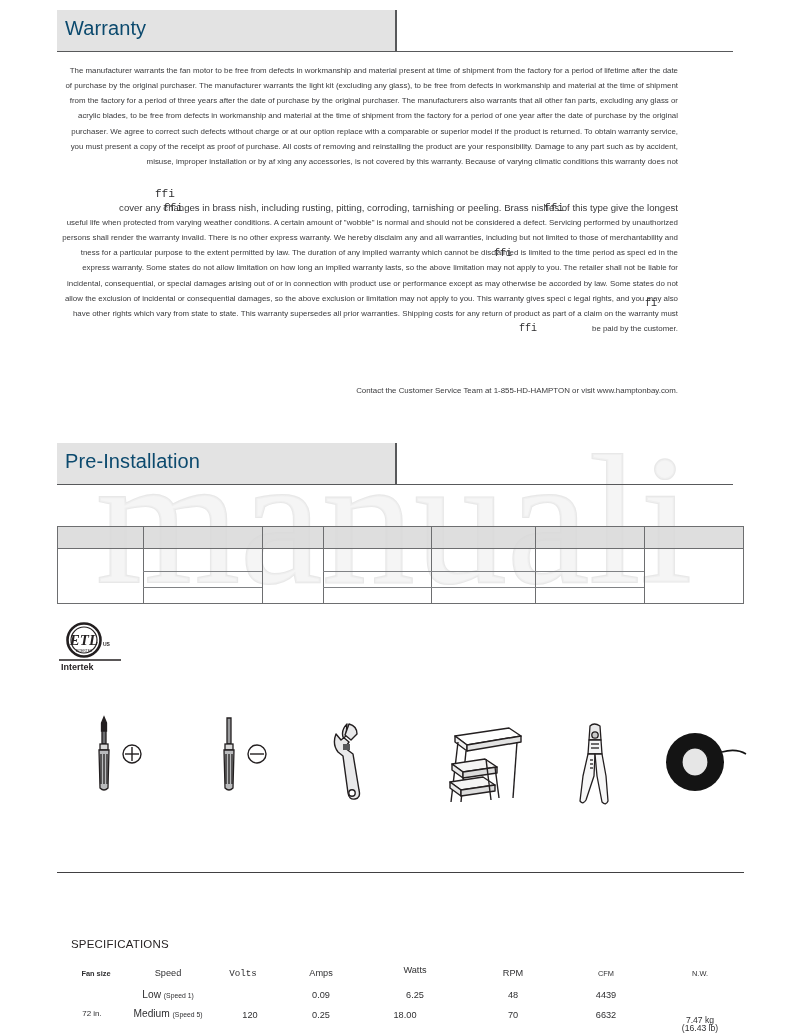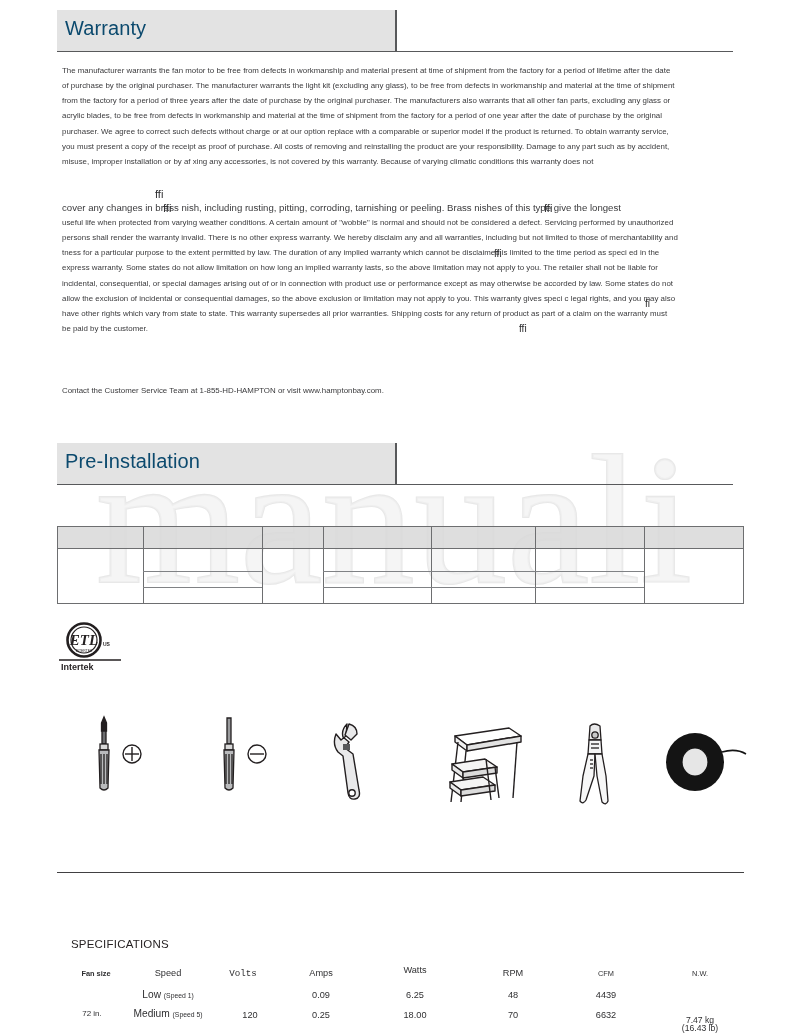--- a/index.html
+++ b/index.html
@@ -68,28 +68,28 @@
   }
 
   
   .para {
     position: absolute;
     z-index: 2;
     font-size: 7.9px;
     line-height: 15.15px;
     color: #3a3a3c;
     width: 616px;
-    text-align: left;
+    text-align: right;
   }
 
   
   .lig {
     position: absolute;
     z-index: 3;
-    font-family: Liberation Sans, sans-serif;
+    font-family: Liberation Mono, monospace;
     color: #2b2b2d;
     line-height: 1;
     text-align: center;
   }
 
   
   .pitable {
     position: absolute;
     z-index: 2;
     left: 57px;
@@ -388,21 +388,21 @@
     <div class="cell" style="left:355px; top:27px;">6.25</div>
     <div class="cell" style="left:453px; top:27px;">48</div>
     <div class="cell" style="left:546px; top:27px;">4439</div>
 
     <div class="cell spd" style="left:108px; top:45px;">
       <span>Medium</span>
       <span class="num">(Speed 5)</span>
     </div>
     <div class="cell" style="left:190px; top:47px;">120</div>
     <div class="cell" style="left:261px; top:47px;">0.25</div>
-    <div class="cell" style="left:355px; top:47px;">18.00</div>
+    <div class="cell" style="left:345px; top:47px;">18.00</div>
     <div class="cell" style="left:453px; top:47px;">70</div>
     <div class="cell" style="left:546px; top:47px;">6632</div>
 
     <div class="cell nw" style="left:640px; top:52px;">7.47 kg</div>
     <div class="cell nw" style="left:640px; top:60px;">(16.43 lb)</div>
 
   </div>
 
 </div>
 

